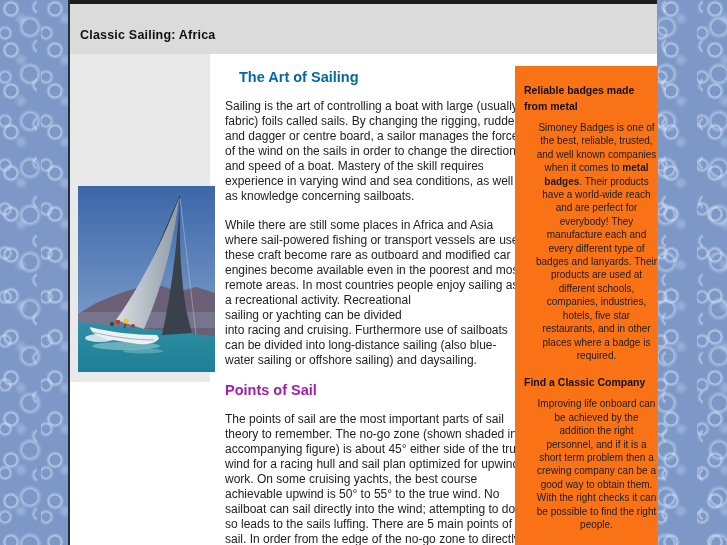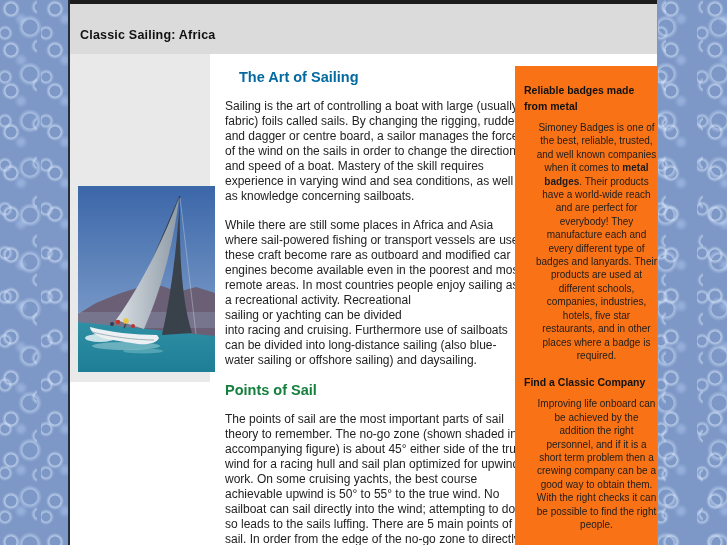--- a/index.html
+++ b/index.html
@@ -24,21 +24,21 @@
   .topbar{position:absolute;top:0;left:0;right:0;height:4px;background:#1c1c1c;}
   .masthead{position:absolute;top:4px;left:0;right:0;height:50px;background:#dbdbdb;}
   .masthead .title{
     position:absolute;left:10px;top:24px;
     font-size:12.5px;font-weight:bold;color:#111;letter-spacing:.2px;
   }
   .left-panel{position:absolute;top:54px;left:0;width:140px;height:328px;background:#e9e9e9;}
   .photo{position:absolute;top:186px;left:8px;width:137px;height:186px;line-height:0;}
   .article{position:absolute;top:69px;left:155px;width:302px;color:#222;}
   .article h1{font-size:14.5px;line-height:16px;font-weight:bold;margin:0 0 14px 14px;color:#0369a1;}
-  .article h2{font-size:14.5px;line-height:16px;font-weight:bold;margin:6px 0 14px 0;color:#15803d;}
+  .article h2{font-size:14.5px;line-height:16px;font-weight:bold;margin:6px 0 14px 0;color:#a21caf;}
   .article p{font-size:12px;line-height:15px;margin:0 0 14px 0;white-space:pre;}
   .sidebar{
     position:absolute;top:66px;left:445px;width:142px;height:479px;
     background:#f97316;box-sizing:border-box;padding:16px 0 0 9px;color:#1c1c1c;
   }
   .sidebar h3{font-size:10.5px;line-height:16px;font-weight:bold;margin:0 0 7px 0;width:124px;color:#111;}
   .sidebar .sb-p{font-size:10px;line-height:13.4px;margin:0 0 12px 12px;width:121px;text-align:center;}
   .sidebar .sb-p b{font-weight:bold;}
 </style>
 </head>

